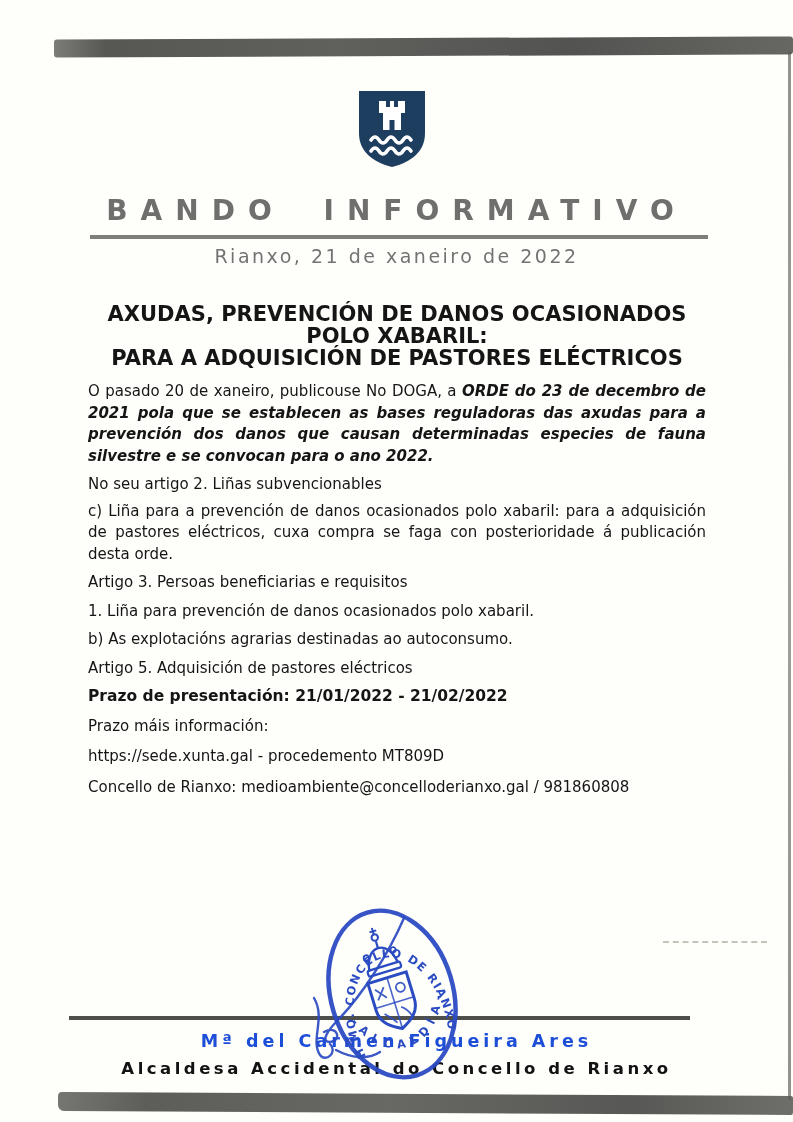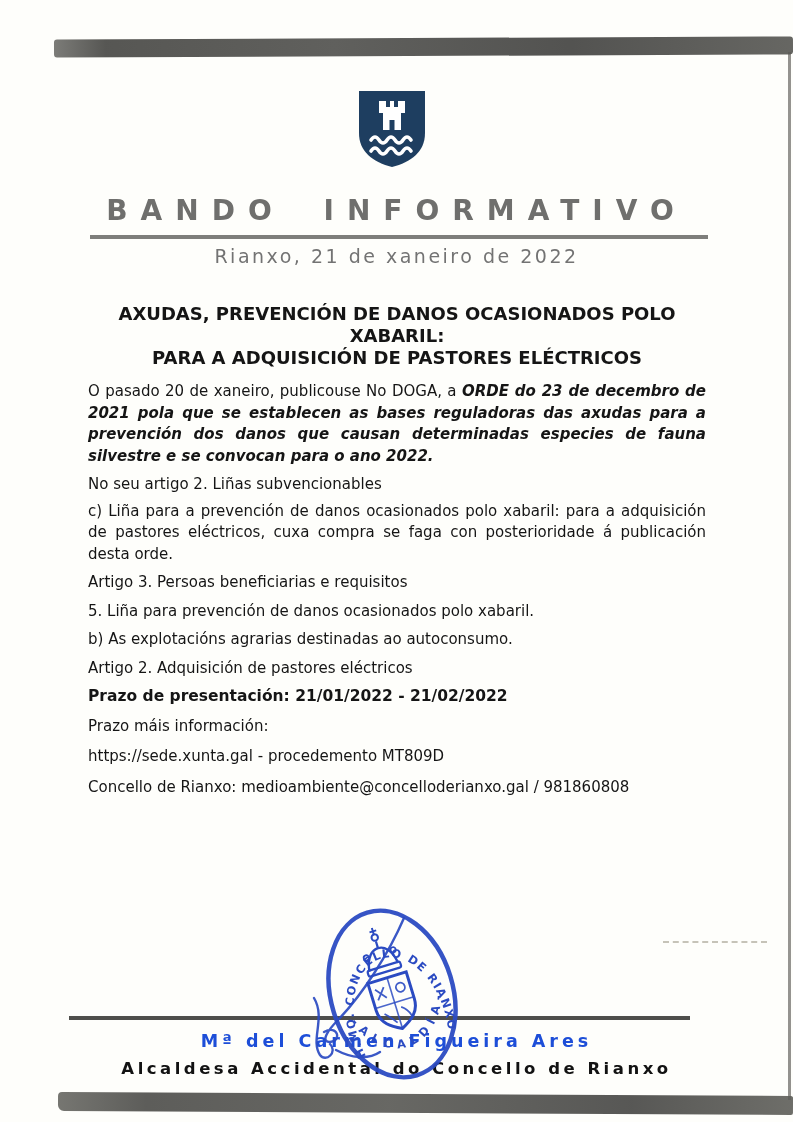--- a/index.html
+++ b/index.html
@@ -38,21 +38,21 @@
   .dateline{
     position:absolute;top:245px;left:0;width:100%;text-align:center;
     font-size:19px;color:#737373;letter-spacing:2.5px;
   }
   
   .doc{
     position:absolute;left:88px;top:303px;width:618px;
     font-size:15px;line-height:21.5px;color:#151515;
   }
   .doc p{margin:0;}
-  .h-line{text-align:center;font-weight:bold;font-size:18px;line-height:22px;}
+  .h-line{text-align:center;font-weight:bold;font-size:21px;line-height:22px;}
   .j{text-align:justify;}
   .m1{margin-top:12px!important;} .m2{margin-top:7px!important;}
   .m3{margin-top:5px!important;} .m4{margin-top:8px!important;} .m5{margin-top:9px!important;}
   .ind1{margin-left:45px;} .ind2{margin-left:94px;}
   .ti1{text-indent:45px;} .ti2{text-indent:94px;}
   .bi{font-weight:bold;font-style:italic;}
   .b{font-weight:normal;}
   .deadline{font-weight:bold;font-size:15.5px;}
   
   .stamp-wrap{position:absolute;left:297px;top:893px;width:190px;height:202px;transform:rotate(-17deg);}
@@ -90,23 +90,23 @@
 <div class="rule-top"></div>
 <div class="dateline">Rianxo, 21 de xaneiro de 2022</div>
 
 <div class="doc">
   <p class="h-line">AXUDAS, PREVENCIÓN DE DANOS OCASIONADOS POLO XABARIL:</p>
   <p class="h-line">PARA A ADQUISICIÓN DE PASTORES ELÉCTRICOS</p>
   <p class="j m1"><span>O pasado 20 de xaneiro, publicouse No DOGA, a </span><span class="bi">ORDE do 23 de decembro de 2021 pola que se establecen as bases reguladoras das axudas para a prevención dos danos que causan determinadas especies de fauna silvestre e se convocan para o ano 2022.</span></p>
   <p class="m2">No seu artigo 2. Liñas subvencionables</p>
   <p class="j m3">c) Liña para a prevención de danos ocasionados polo xabaril: para a adquisición de pastores eléctricos, cuxa compra se faga con posterioridade á publicación desta orde.</p>
   <p class="m2">Artigo 3. Persoas beneficiarias e requisitos</p>
-  <p class="m2 ind1">5. Liña para prevención de danos ocasionados polo xabaril.</p>
+  <p class="m2 ind1">1. Liña para prevención de danos ocasionados polo xabaril.</p>
   <p class="m2 ind2"><span>b) </span><span class="b">As explotacións agrarias destinadas ao autoconsumo.</span></p>
-  <p class="m2">Artigo 2. Adquisición de pastores eléctricos</p>
+  <p class="m2">Artigo 5. Adquisición de pastores eléctricos</p>
   <p class="deadline m2">Prazo de presentación: 21/01/2022 - 21/02/2022</p>
   <p class="m4">Prazo máis información:</p>
   <p class="m5">https://sede.xunta.gal - procedemento MT809D</p>
   <p class="m5">Concello de Rianxo: medioambiente@concelloderianxo.gal / 981860808</p>
 </div>
 
 <div class="sig-rule"></div>
 <div class="sig-name">Mª del Carmen Figueira Ares</div>
 <div class="sig-role">Alcaldesa Accidental do Concello de Rianxo</div>
 

